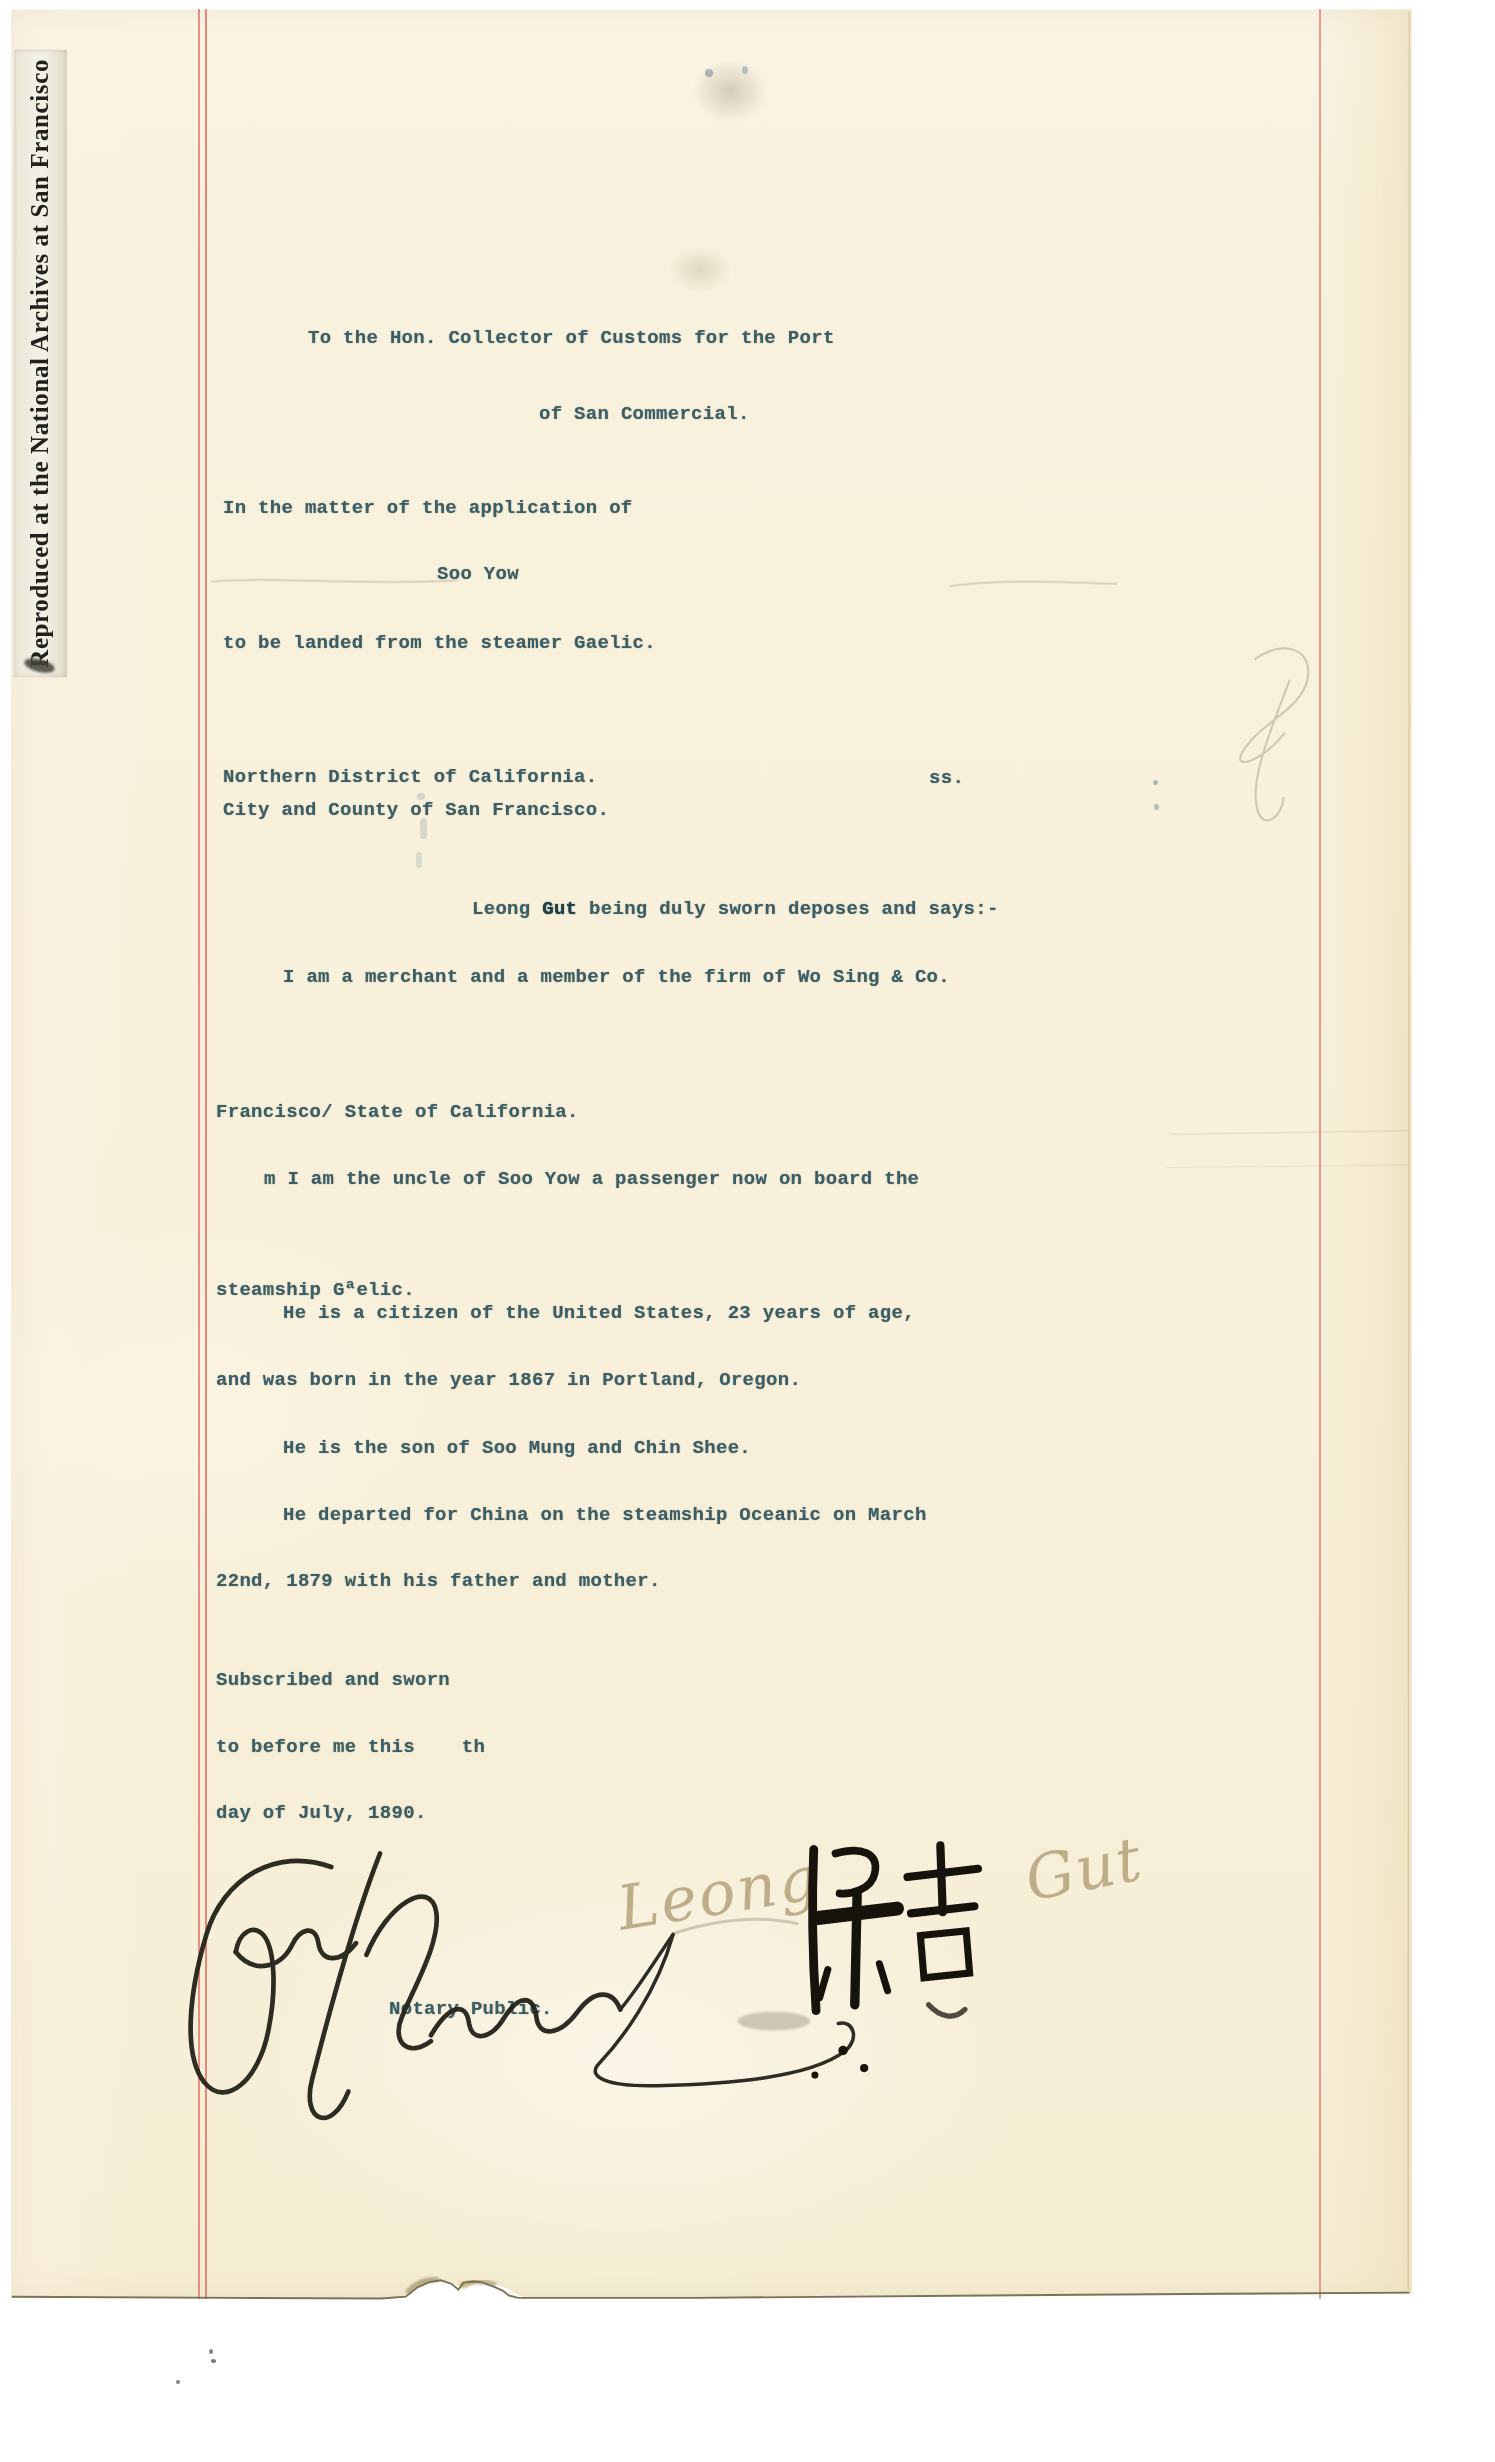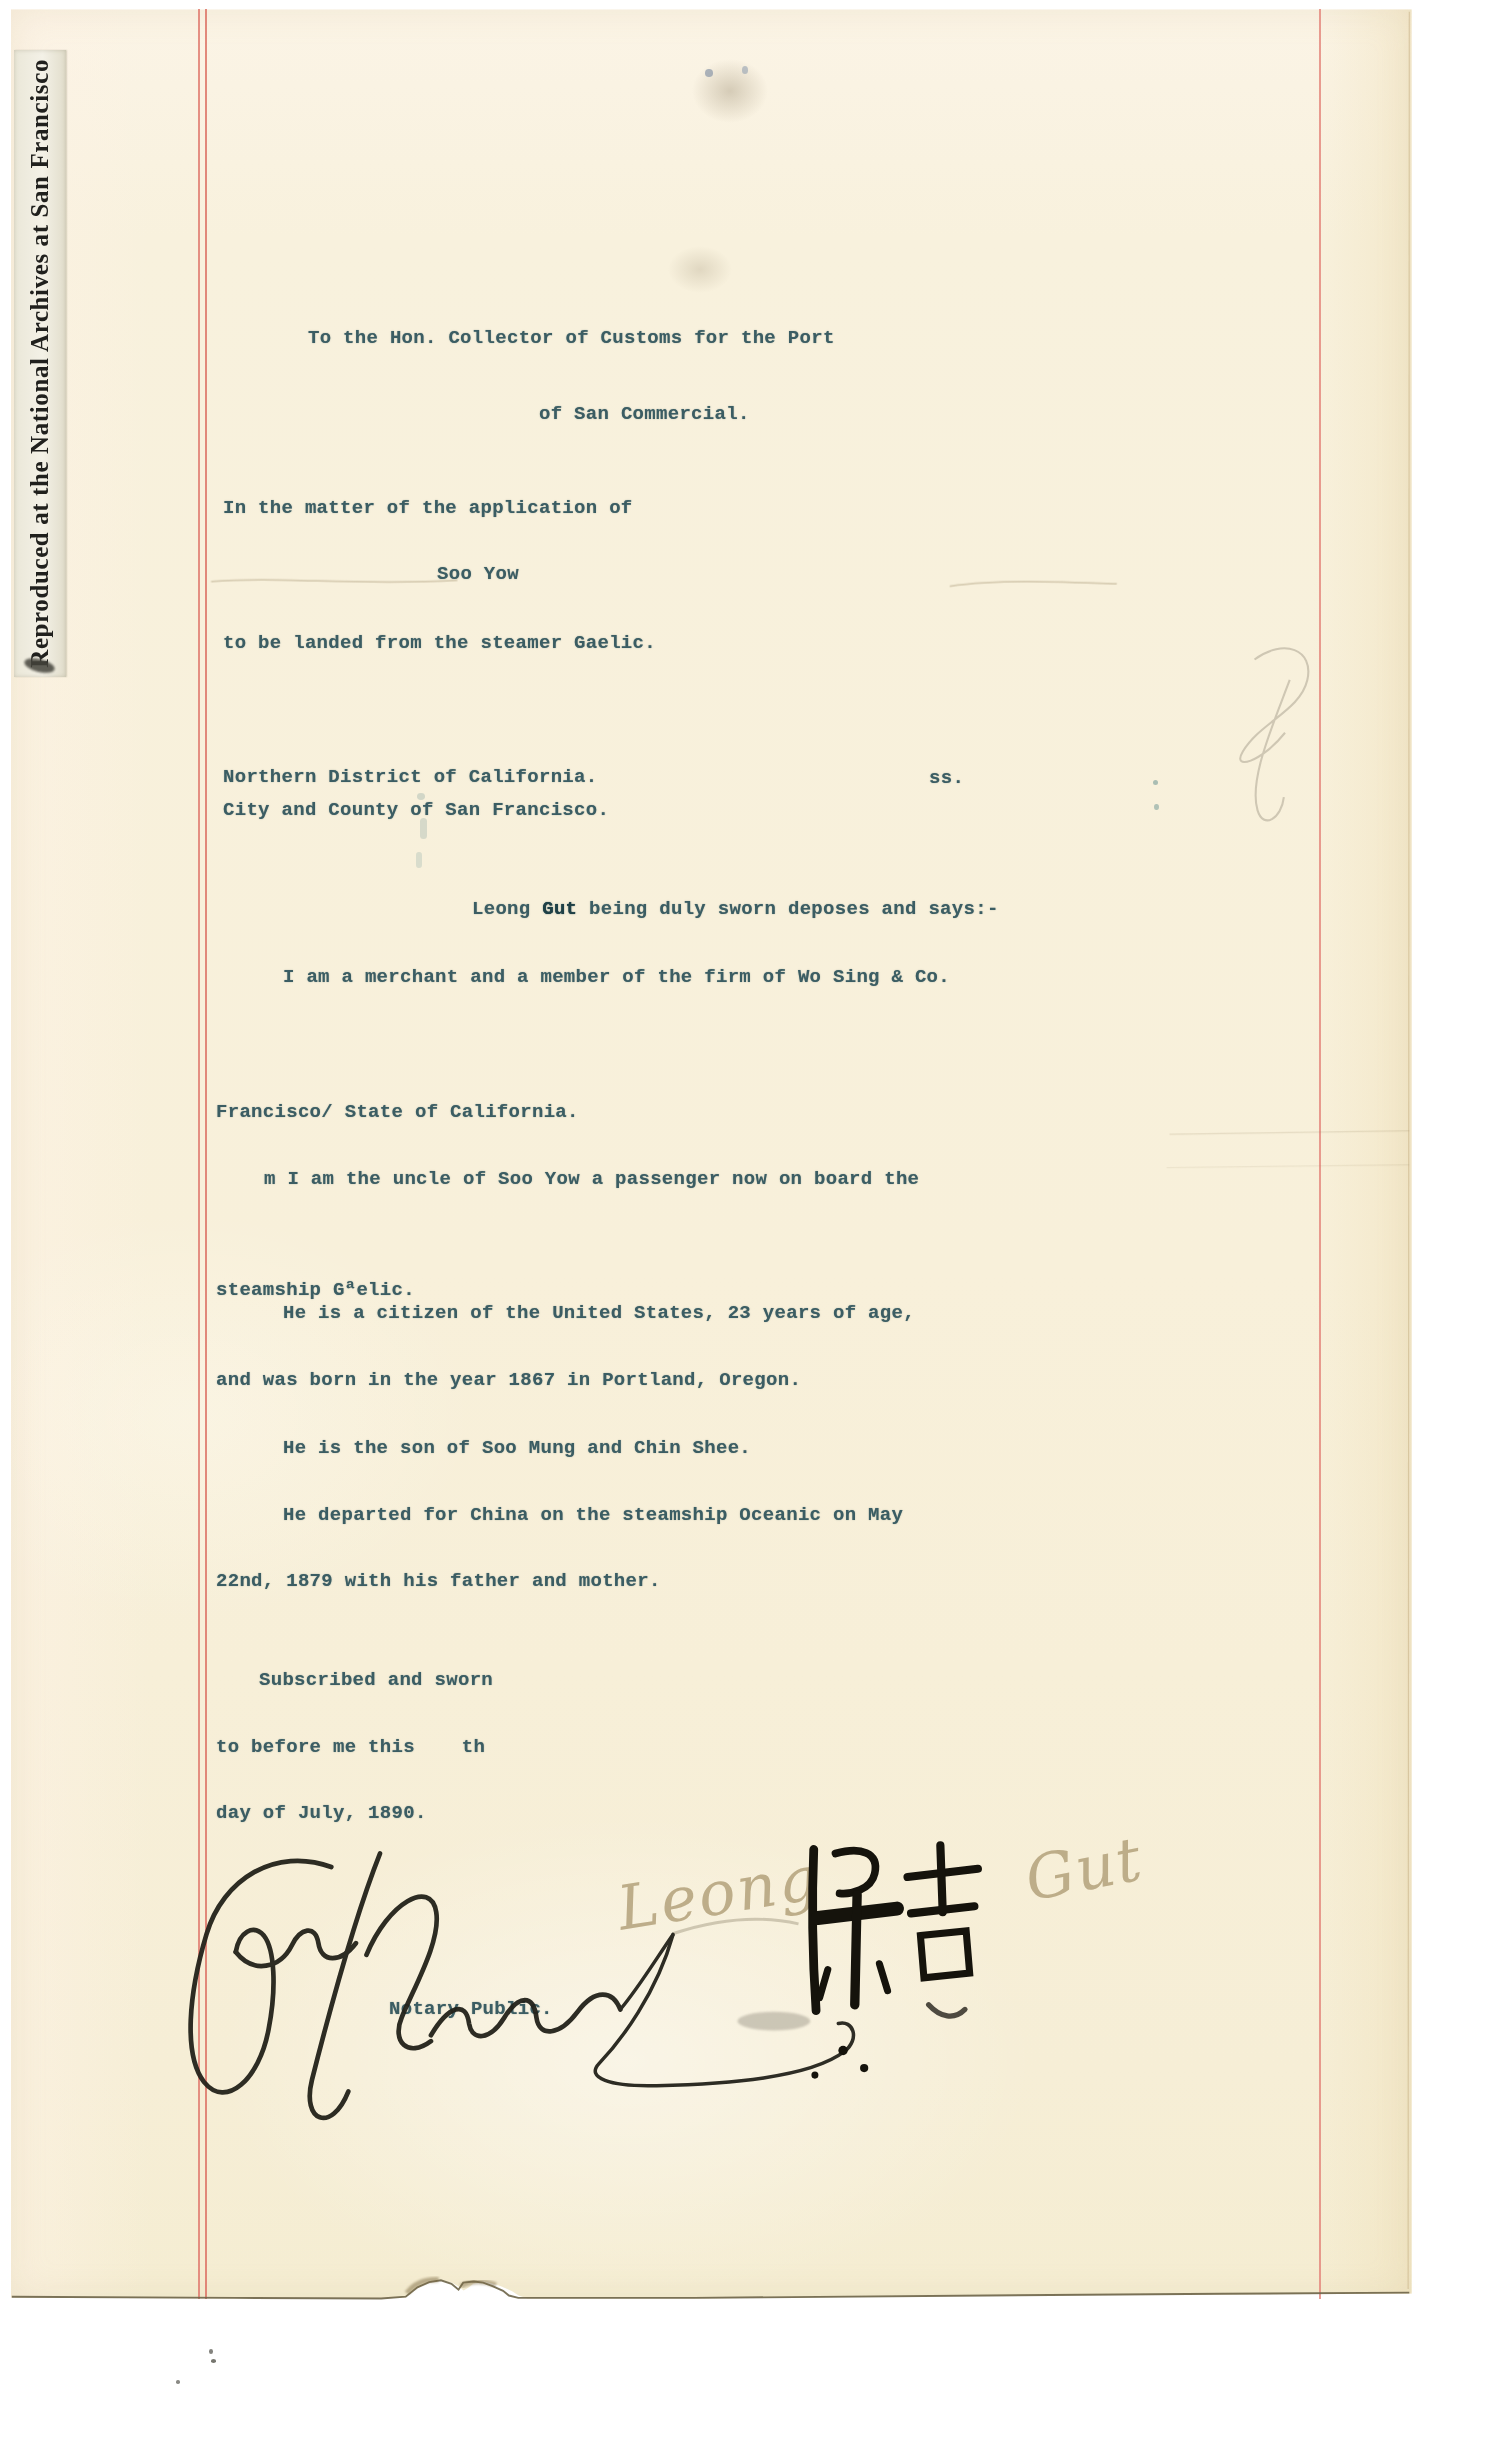--- a/index.html
+++ b/index.html
@@ -95,24 +95,24 @@
 
   <div class="typed" style="left:464px;top:900px;margin-left:8px;"><span>Leong </span><span class="over">Gut</span><span> being duly sworn deposes and says:-</span></div>
 
   <div class="typed" style="left:283px;top:968px;">I am a merchant and a member of the firm of Wo Sing &amp; Co.</div>
   <div class="typed" style="left:216px;top:1103px;">Francisco/ State of California.</div>
   <div class="typed" style="left:252px;top:1170px;padding-left:12px;">m I am the uncle of Soo Yow a passenger now on board the</div>
   <div class="typed" style="left:216px;top:1237px;margin-top:44px;">steamship Gªelic.</div>
   <div class="typed" style="left:283px;top:1304px;">He is a citizen of the United States, 23 years of age,</div>
   <div class="typed" style="left:216px;top:1371px;">and was born in the year 1867 in Portland, Oregon.</div>
   <div class="typed" style="left:283px;top:1439px;">He is the son of Soo Mung and Chin Shee.</div>
-  <div class="typed" style="left:283px;top:1506px;">He departed for China on the steamship Oceanic on May</div>
+  <div class="typed" style="left:283px;top:1506px;">He departed for China on the steamship Oceanic on March</div>
   <div class="typed" style="left:216px;top:1572px;">22nd, 1879 with his father and mother.</div>
 
-  <div class="typed" style="left:216px;top:1671px;margin-left:43px;">Subscribed and sworn</div>
+  <div class="typed" style="left:216px;top:1671px;">Subscribed and sworn</div>
   <div class="typed" style="left:216px;top:1738px;">to before me this    th</div>
   <div class="typed" style="left:216px;top:1804px;">day of July, 1890.</div>
   <div class="typed" style="left:389px;top:2000px;">Notary Public.</div>
 
   <div class="pencil" id="pencil-leong">Leong</div>
   <div class="pencil" id="pencil-gut">Gut</div>
 
   <svg id="overlay" viewBox="0 0 2550 4200">
     <defs>
       <filter id="soft" x="-20%" y="-20%" width="140%" height="140%">

